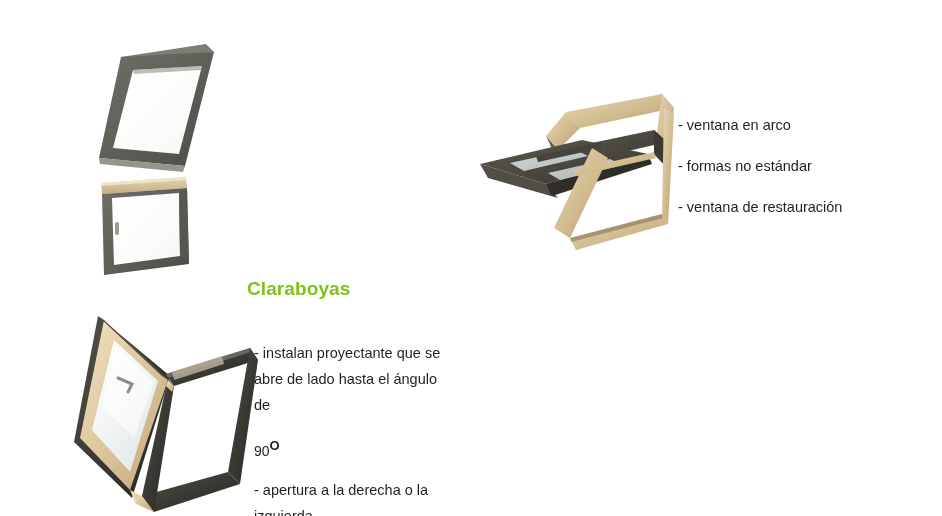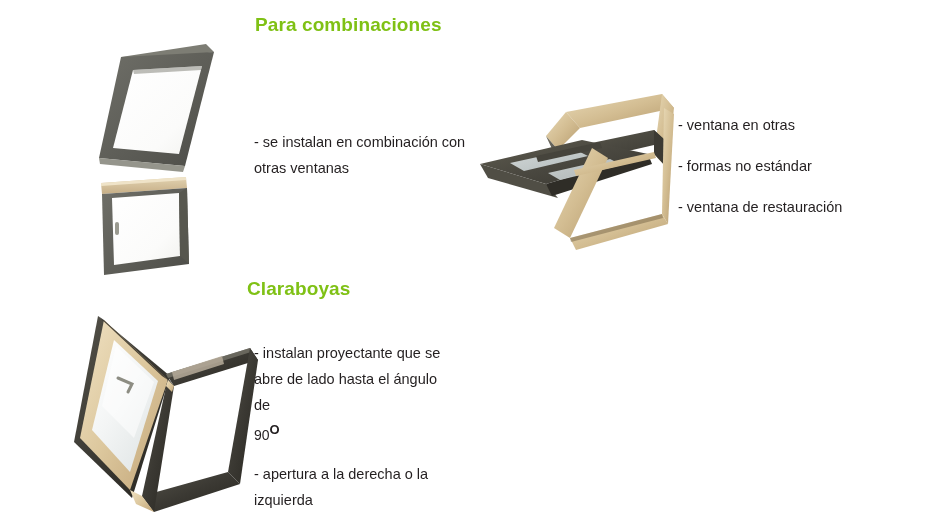--- a/index.html
+++ b/index.html
@@ -35,21 +35,21 @@
   .heading.h-claraboyas    { left: 247px; top: 278px; }
 
   
   .txt-block {
     position: absolute;
     font-size: 14.5px;
     line-height: 26px;
     color: #231f20;
   }
   .txt-block p { margin: 0; }
-  .txt-block p + p { margin-top: 4px; }
+  .txt-block p + p { margin-top: 20px; }
 
   .tb-combinaciones { left: 254px; top: 129px; width: 232px; }
   .tb-noestandar    { left: 678px; top: 112px; width: 200px; }
   .tb-noestandar p + p { margin-top: 15px; }
   .tb-claraboyas    { left: 254px; top: 340px; width: 200px; }
   .tb-claraboyas .gap { margin-top: 13px; }
 
   .deg {
     font-weight: bold;
     font-size: 13px;
@@ -110,25 +110,21 @@
 
         <polygon points="24,168 91,163 92,226 26,235" fill="url(#g1glass)"></polygon>
 
         <rect x="27" y="192" width="4" height="13" rx="2" fill="#9a9a90"></rect>
 
         <polygon points="91,163 99,158 101,234 92,226" fill="#57574f" opacity="0.85"></polygon>
       </g>
     </svg>
   </div>
 
-  <div class="heading h-combinaciones">Para combinaciones</div>
-
-  <div class="txt-block tb-combinaciones">
-    <p>- se instalan en combinación con otras ventanas</p>
-  </div>
+
 
   <div class="photo" style="left:462px; top:78px; width:215px; height:175px;">
     <svg width="215" height="175" viewBox="0 0 215 175" aria-hidden="true">
       <defs>
         <linearGradient id="g2wood" x1="0" y1="0" x2="1" y2="1">
           <stop offset="0%" stop-color="#e8d9b6"></stop>
           <stop offset="50%" stop-color="#d3bd92"></stop>
           <stop offset="100%" stop-color="#b69b6d"></stop>
         </linearGradient>
         <linearGradient id="g2dark" x1="0" y1="0" x2="1" y2="1">
@@ -172,21 +168,21 @@
 
         <polygon points="108,160 200,136 201,140 109,164" fill="#6c5c3d" opacity="0.45"></polygon>
 
         <polygon points="112,92 192,74 194,80 114,98" fill="url(#g2wood)"></polygon>
       </g>
     </svg>
   </div>
 
 
   <div class="txt-block tb-noestandar">
-    <p>- ventana en otras</p>
+    <p>- ventana en arco</p>
     <p>- formas no estándar</p>
     <p>- ventana de restauración</p>
   </div>
 
   <div class="photo" style="left:72px; top:288px; width:200px; height:228px;">
     <svg width="200" height="228" viewBox="0 0 200 228" aria-hidden="true">
       <defs>
         <linearGradient id="g3wood" x1="0" y1="0" x2="1" y2="1">
           <stop offset="0%" stop-color="#f0e2c3"></stop>
           <stop offset="50%" stop-color="#dcc79d"></stop>

